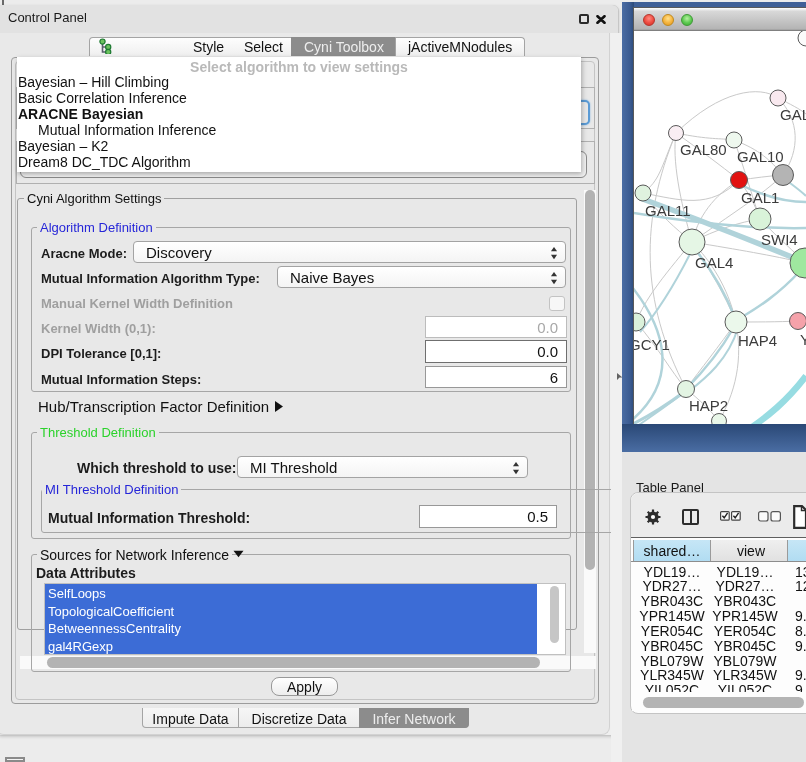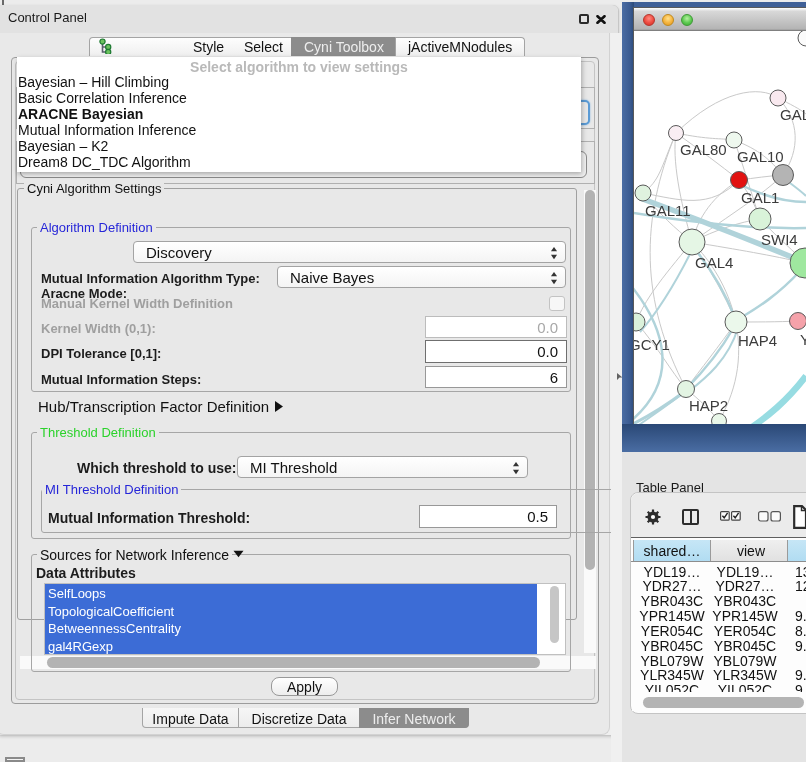--- a/index.html
+++ b/index.html
@@ -67,29 +67,29 @@
 <div class="abs" style="left:570px; top:100px; width:20px; height:25px; border:2px solid #5b9bd5; border-radius:5px; background:#e8e8e8; box-shadow:0 0 2px #7ab0e0;"></div>
 <div class="abs" style="left:16px; top:141px; width:579px; height:43px; border:1px solid #b0b0b0;"></div>
 <div class="abs" style="left:20px; top:151px; width:567px; height:27px; border:1px solid #8a8a8a; border-radius:6px; background:#f0f0f0;"></div>
 
 <div class="abs" style="left:584px; top:190px; width:12px; height:463px; background:#fafafa;"></div>
 <div class="abs" style="left:585px; top:190px; width:10px; height:380px; background:#b3b3b3; border-radius:6px;"></div>
 
 <div class="abs" style="left:20px; top:656px; width:576px; height:13px; background:#fafafa;"></div>
 <div class="abs" style="left:47px; top:657px; width:493px; height:11px; background:#b3b3b3; border-radius:6px;"></div>
 
-<div class="grp" style="left:17px; top:188px; width:560px; height:432px; border-color:#a0a0a0;">
+<div class="grp" style="left:17px; top:198px; width:560px; height:432px; border-color:#a0a0a0;">
   <div class="grplbl" style="left:6px; color:#111; font-size:13px;">Cyni Algorithm Settings</div>
 </div>
 
 <div class="grp" style="left:31px; top:227px; width:540px; height:165px;">
   <div class="grplbl" style="left:5px; color:#2626d8; font-size:13px;">Algorithm Definition</div>
 </div>
 
-<div class="lbl abs" style="left:41px; top:246px;margin-top:40px;">Aracne Mode:</div>
+<div class="lbl abs" style="left:41px; top:246px;">Aracne Mode:</div>
 <div class="combo" style="left:133px; top:241px; width:433px;">Discovery
   <svg class="arr" viewBox="0 0 9 16">
       <path d="M4.5,1 L8,6 L1,6 Z" fill="#333"></path>
       <path d="M4.5,15 L8,10 L1,10 Z" fill="#333"></path>
     </svg>
 </div>
 
 <div class="lbl abs" style="left:41px; top:271px;">Mutual Information Algorithm Type:</div>
 <div class="combo" style="left:277px; top:266px; width:289px;">Naive Bayes
   <svg class="arr" viewBox="0 0 9 16">
@@ -158,21 +158,21 @@
   <div class="abs" style="left:0; top:3px; width:97px; text-align:center; font-size:14px; color:#111;">Impute Data</div>
   <div class="abs" style="left:96px; top:3px; width:122px; text-align:center; font-size:14px; color:#111;">Discretize Data</div>
   <div class="abs" style="left:217px; top:3px; width:110px; text-align:center; font-size:14px; color:#ededed;">Infer Network</div>
 </div>
 
 <div class="abs" style="left:17px; top:57px; width:564px; height:115px; background:#fff; box-shadow:1px 2px 5px rgba(0,0,0,0.3);"></div>
 <div class="abs" style="left:17px; top:59px; width:564px; text-align:center; font-size:14px; font-weight:bold; color:#b9b9b9;">Select algorithm to view settings</div>
 <div class="abs" style="left:18px; top:74px; font-size:14px; color:#111;">Bayesian – Hill Climbing</div>
 <div class="abs" style="left:18px; top:90px; font-size:14px; color:#111;">Basic Correlation Inference</div>
 <div class="abs" style="left:18px; top:106px; font-size:14px; color:#111; font-weight:bold;">ARACNE Bayesian</div>
-<div class="abs" style="left:18px; top:122px; font-size:14px; color:#111;">Mutual Information Inference</div>
+<div class="abs" style="left:18px; top:122px; font-size:14px; color:#111;padding-left:20px;">Mutual Information Inference</div>
 <div class="abs" style="left:18px; top:138px; font-size:14px; color:#111;">Bayesian – K2</div>
 <div class="abs" style="left:18px; top:154px; font-size:14px; color:#111;">Dream8 DC_TDC Algorithm</div>
 
 <div class="abs" style="left:5px; top:757px; width:20px; height:5px; border:2px solid #8a8a8a; background:#f4f4f4;"></div>
 
 <div class="abs" style="left:611px; top:33px; width:11px; height:729px; background:#f0f0f0;"></div>
 <svg class="abs" style="left:616px; top:372px;" width="7" height="9" viewBox="0 0 7 9">
   <path d="M1,8 L1,1 L6.5,5.5 L3.5,5.5 Z" fill="#4a4a4a" opacity="0.85"></path>
 </svg>
 

